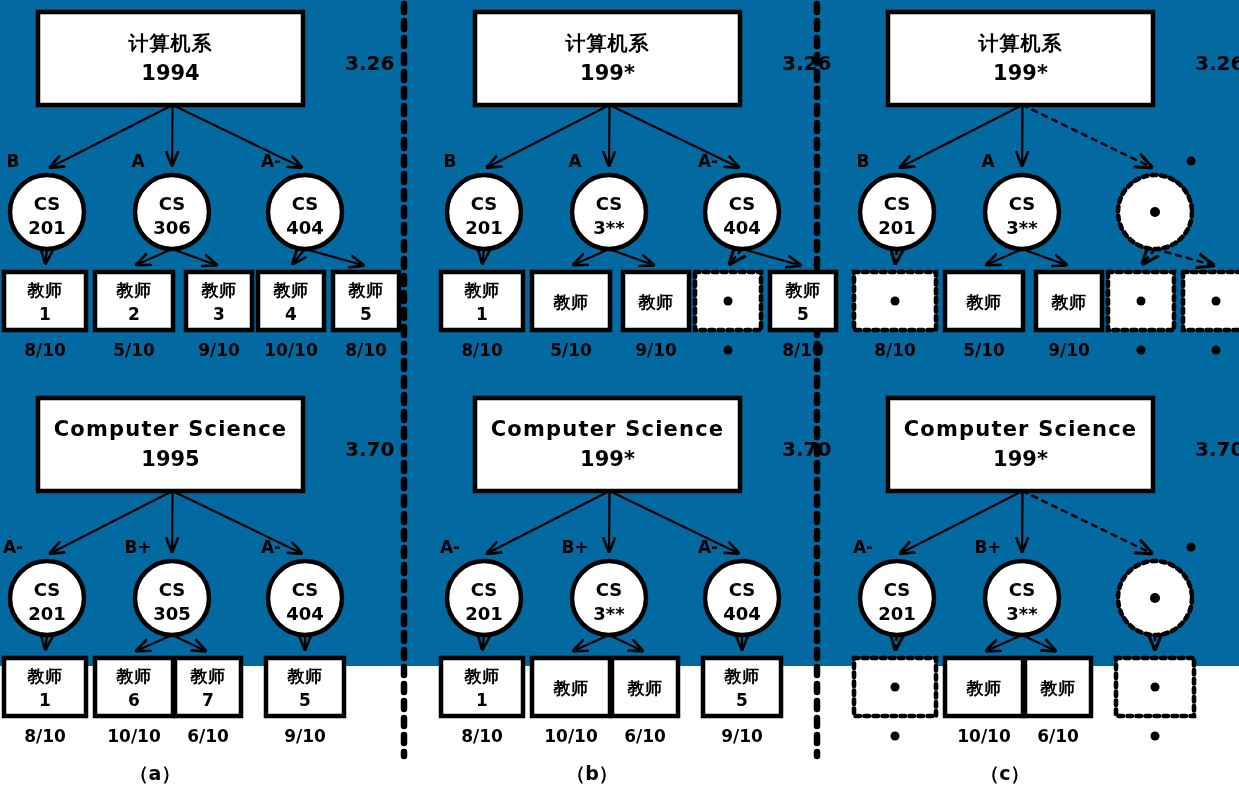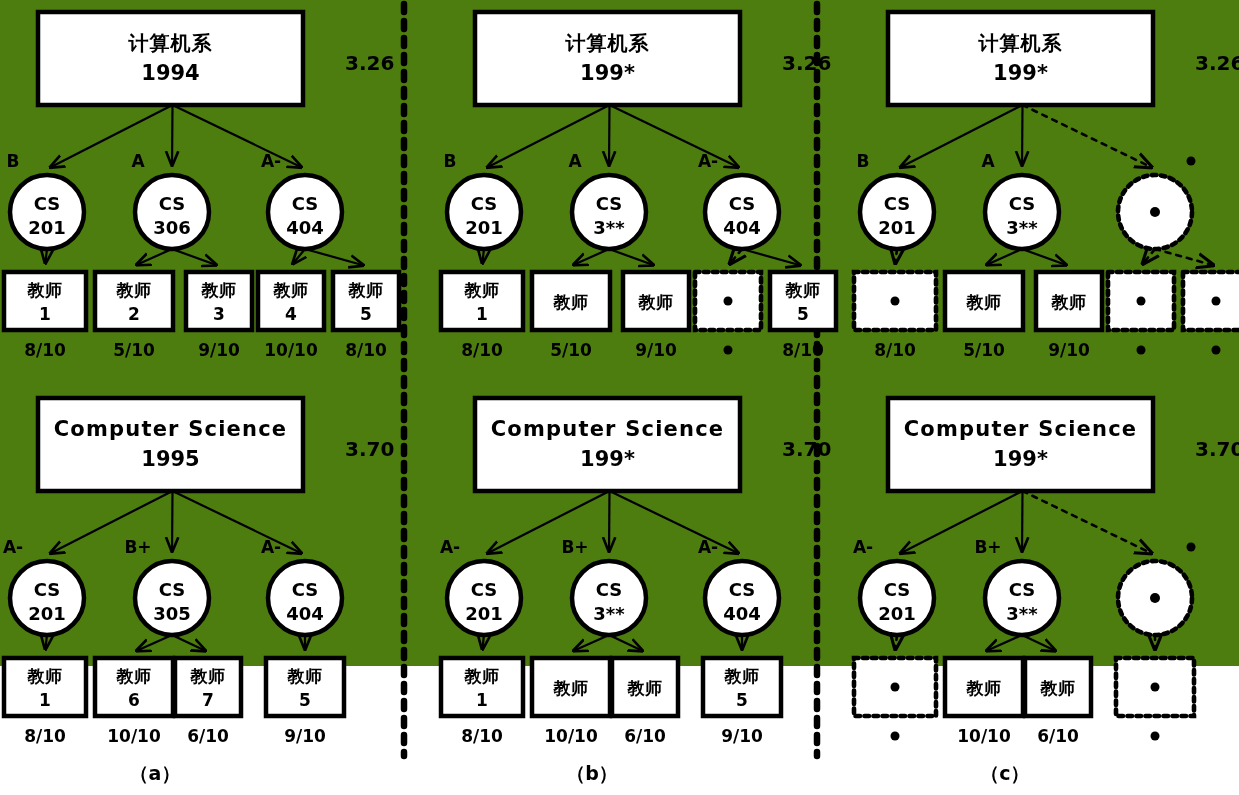--- a/index.html
+++ b/index.html
@@ -1,21 +1,21 @@
 <!DOCTYPE html>
 <html><head>
 <meta charset="utf-8">
 <style>
   html,body{margin:0;padding:0;background:#ffffff;}
   body{
     width:1239px;height:795px;
     font-family:"DejaVu Sans","Liberation Sans",sans-serif;
     overflow:hidden;
   }
-  #stage{position:relative;width:1239px;height:666px;background:#4d7c0f;}
+  #stage{position:relative;width:1239px;height:666px;background:#0369a1;}
   svg{position:absolute;left:0;top:0;width:1239px;height:795px;}
   .ln{stroke:#000;stroke-width:2.2;fill:none;}
   .ln-d{stroke:#000;stroke-width:2.6;fill:none;stroke-dasharray:5 6;stroke-linecap:round;}
   .shape{fill:#fff;stroke:#000;stroke-width:4.5;}
   .shape-d{fill:#fff;stroke:#000;stroke-width:4.6;stroke-dasharray:4.5 4.5;stroke-linecap:round;}
   .divider{stroke:#000;stroke-width:6.5;stroke-dasharray:8 9;stroke-linecap:round;}
   text{font-family:"DejaVu Sans","Liberation Sans",sans-serif;fill:#000;}
   .t-cjk{font-size:20px;font-weight:700;letter-spacing:1px;}
   .t-year{font-size:21px;font-weight:700;}
   .t-eng{font-size:21px;font-weight:700;letter-spacing:1.2px;}

